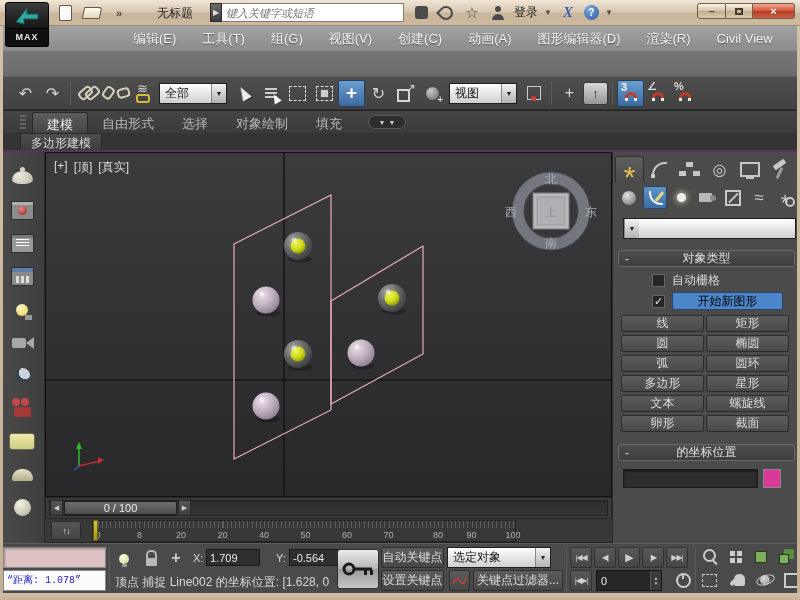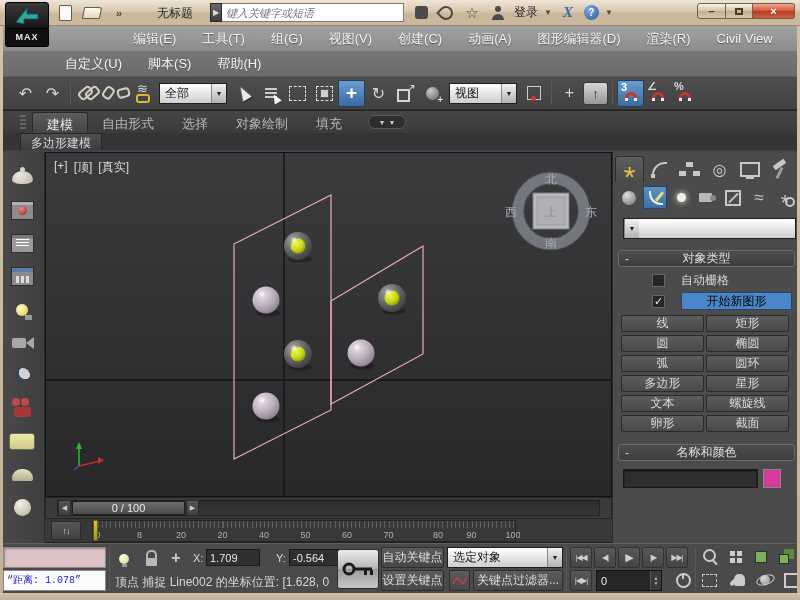--- a/index.html
+++ b/index.html
@@ -135,21 +135,21 @@
   .lt-sphere-shape::before{content:"";width:17px;height:17px;border-radius:50%;background:radial-gradient(circle at 35% 30%,#f2f0e2,#b2b09a);}
 
   
   #viewport{position:absolute;left:45px;top:152px;width:567px;height:345px;background:linear-gradient(#3b3b3d,#28282a);
     border:1px solid #121212;}
   #vp-label{position:absolute;left:8px;top:6px;font-size:12px;color:#d8d8d8;display:flex;gap:6px;z-index:5;}
   #scene-svg{position:absolute;left:0;top:0;}
 
   
   #time-slider{position:absolute;left:45px;top:497px;width:567px;height:22px;background:#3a3a3a;border:1px solid #262626;
-    display:flex;align-items:center;padding:0 11px;}
+    display:flex;align-items:center;padding:0 3px;}
   #ts-track{flex:1;height:16px;background:linear-gradient(#2d2d2d,#353535);border:1px solid #222;display:flex;align-items:center;}
   .ts-btn{width:13px;height:16px;background:linear-gradient(#555,#404040);border:1px solid #2a2a2a;color:#ccc;font-size:7px;
     display:flex;align-items:center;justify-content:center;}
   #ts-handle{width:113px;height:14px;margin:0 1px;background:linear-gradient(#6e6e6e,#4c4c4c);border:1px solid #1e1e1e;border-radius:2px;
     color:#e8e8e8;font-size:11px;display:flex;align-items:center;justify-content:center;}
   #trackbar{position:absolute;left:45px;top:519px;width:567px;height:24px;background:#383838;border-bottom:1px solid #222;}
   #tb-curvebtn{position:absolute;left:6px;top:2px;width:30px;height:19px;background:linear-gradient(#555,#434343);
     border:1px solid #2a2a2a;border-radius:2px;color:#ddd;font-size:9px;display:flex;align-items:center;justify-content:center;letter-spacing:-1px;}
   #ruler{position:absolute;left:47px;top:1px;width:424px;height:22px;background:linear-gradient(#3e3e3e,#303030);
     border:1px solid #252525;
@@ -185,21 +185,21 @@
   .st-helpers::after{content:"";position:absolute;width:13px;height:2px;background:#c8c8c8;transform:rotate(-45deg);}
   .st-spacewarps::before{content:"≈";font-size:17px;color:#c8c8c8;}
   .st-systems::before{content:"*";font-size:22px;color:#c8c8c8;line-height:6px;margin-top:10px;}
   .st-systems::after{content:"";position:absolute;width:6px;height:6px;border:2px solid #c8c8c8;border-radius:50%;right:2px;bottom:2px;}
   #cat-combo{position:absolute;left:7px;top:66px;width:173px;}
   .rollout{position:absolute;left:5px;width:177px;}
   .roll-head{height:17px;background:linear-gradient(#4e4e4e,#3d3d3d);border:1px solid #6a6a6a;border-radius:3px;
     color:#e0e0e0;font-size:12px;display:flex;align-items:center;justify-content:center;position:relative;}
   .roll-head .minus{position:absolute;left:6px;top:1px;color:#ccc;}
   #rollout-objtype{top:98px;}
-  .chk-row{display:flex;align-items:center;margin:5px 0 0 34px;gap:16px;color:#d8d8d8;font-size:12px;height:16px;}
+  .chk-row{display:flex;align-items:center;margin:5px 0 0 34px;gap:7px;color:#d8d8d8;font-size:12px;height:16px;}
   .chk{width:13px;height:13px;background:#262626;border:1px solid #666;display:flex;align-items:center;justify-content:center;
     color:#eee;font-size:11px;line-height:11px;}
   #btn-startnew{width:111px;height:18px;background:#4a86c8;border:1px solid #27456b;border-radius:2px;color:#000000;
     font-size:12px;display:flex;align-items:center;justify-content:center;}
   .obj-grid{display:grid;grid-template-columns:83px 83px;gap:3px 2px;margin:6px 0 0 3px;}
   .pbtn{height:17px;background:linear-gradient(#5c5c5c,#494949);border:1px solid #2b2b2b;border-radius:2px;color:#dcdcdc;
     font-size:12px;display:flex;align-items:center;justify-content:center;}
   #rollout-namecolor{top:292px;}
   #name-color-row{display:flex;gap:5px;margin:8px 0 0 5px;align-items:center;}
   #obj-name-field{width:135px;height:19px;background:#2e2e2e;border:1px solid #1a1a1a;box-shadow:inset 0 1px 2px #111;
@@ -221,21 +221,21 @@
   .numfield{position:absolute;top:5px;width:54px;height:17px;background:#2f2f2f;border:1px solid #1a1a1a;color:#e8e8e8;
     font-size:11px;padding:0 3px;outline:none;}
   #prompt-line{position:absolute;left:115px;top:29px;width:221px;height:18px;overflow:hidden;white-space:nowrap;
     font-size:12px;color:#d8d8d8;line-height:18px;}
   #key-button{position:absolute;left:337px;top:5px;width:42px;height:40px;border:1px solid #2e2e2e;border-radius:3px;
     background:linear-gradient(#ececec,#b4b4b4 50%,#9a9a9a 50%,#c6c6c6);display:flex;align-items:center;justify-content:center;}
   .gbtn{position:absolute;background:linear-gradient(#5c5c5c,#474747);border:1px solid #2e2e2e;border-radius:2px;color:#ddd;
     font-size:12px;display:flex;align-items:center;justify-content:center;}
   #autokey-btn{left:381px;top:3px;width:63px;height:21px;}
   #setkey-btn{left:381px;top:26px;width:63px;height:21px;}
-  #selset-combo{position:absolute;left:447px;top:3px;width:116px;margin:0;}
+  #selset-combo{position:absolute;left:447px;top:3px;width:104px;margin:0;}
   #curve-btn{left:449px;top:26px;width:21px;height:21px;}
   #keyfilters-btn{left:473px;top:26px;width:90px;height:21px;}
   .pb{position:absolute;top:3px;width:22px;height:21px;display:flex;align-items:center;justify-content:center;color:#cfcfcf;
     font-size:8px;letter-spacing:-1px;background:linear-gradient(#585858,#454545);border:1px solid #323232;border-radius:2px;}
   .pb-start::before{content:"|\25C0\25C0";}
   .pb-prev::before{content:"\25C0|";}
   .pb-play::before{content:"\25B6";font-size:11px;}
   .pb-next::before{content:"|\25B6";}
   .pb-end::before{content:"\25B6\25B6|";}
   .pb-keymode{top:26px;}
@@ -316,25 +316,20 @@
     <div class="menurow" id="menu-row1">
         <span class="menu-item">编辑(E)</span>
         <span class="menu-item">工具(T)</span>
         <span class="menu-item">组(G)</span>
         <span class="menu-item">视图(V)</span>
         <span class="menu-item">创建(C)</span>
         <span class="menu-item">动画(A)</span>
         <span class="menu-item">图形编辑器(D)</span>
         <span class="menu-item">渲染(R)</span>
         <span class="menu-item">Civil View</span>
-      </div>
-    <div class="menurow" id="menu-row2">
-        <span class="menu-item">自定义(U)</span>
-        <span class="menu-item">脚本(S)</span>
-        <span class="menu-item">帮助(H)</span>
       </div>
   </div>
 
   <div id="maintoolbar">
       <span class="ti i-undo">↶</span>
       <span class="ti i-redo">↷</span>
       <span class="tsep"></span>
       <span class="ti i-link"></span>
       <span class="ti i-unlink"></span>
       <span class="ti i-bind-spacewarp">≋</span>
@@ -551,21 +546,21 @@
           <span class="pbtn">星形</span>
           <span class="pbtn">文本</span>
           <span class="pbtn">螺旋线</span>
           <span class="pbtn">卵形</span>
           <span class="pbtn">截面</span>
         </div>
     </div>
     <div class="rollout" id="rollout-namecolor">
       <div class="roll-head">
         <span class="minus">-</span>
-        <span>名称和颜色</span>
+        <span>的坐标位置</span>
       </div>
       <div id="name-color-row">
         <input id="obj-name-field" value="" style="">
         <span id="obj-color-swatch" style="background: rgb(217, 57, 155);"></span>
       </div>
     </div>
   </div>
 
   <div id="statusbar">
     <div id="listener-pink"></div>

